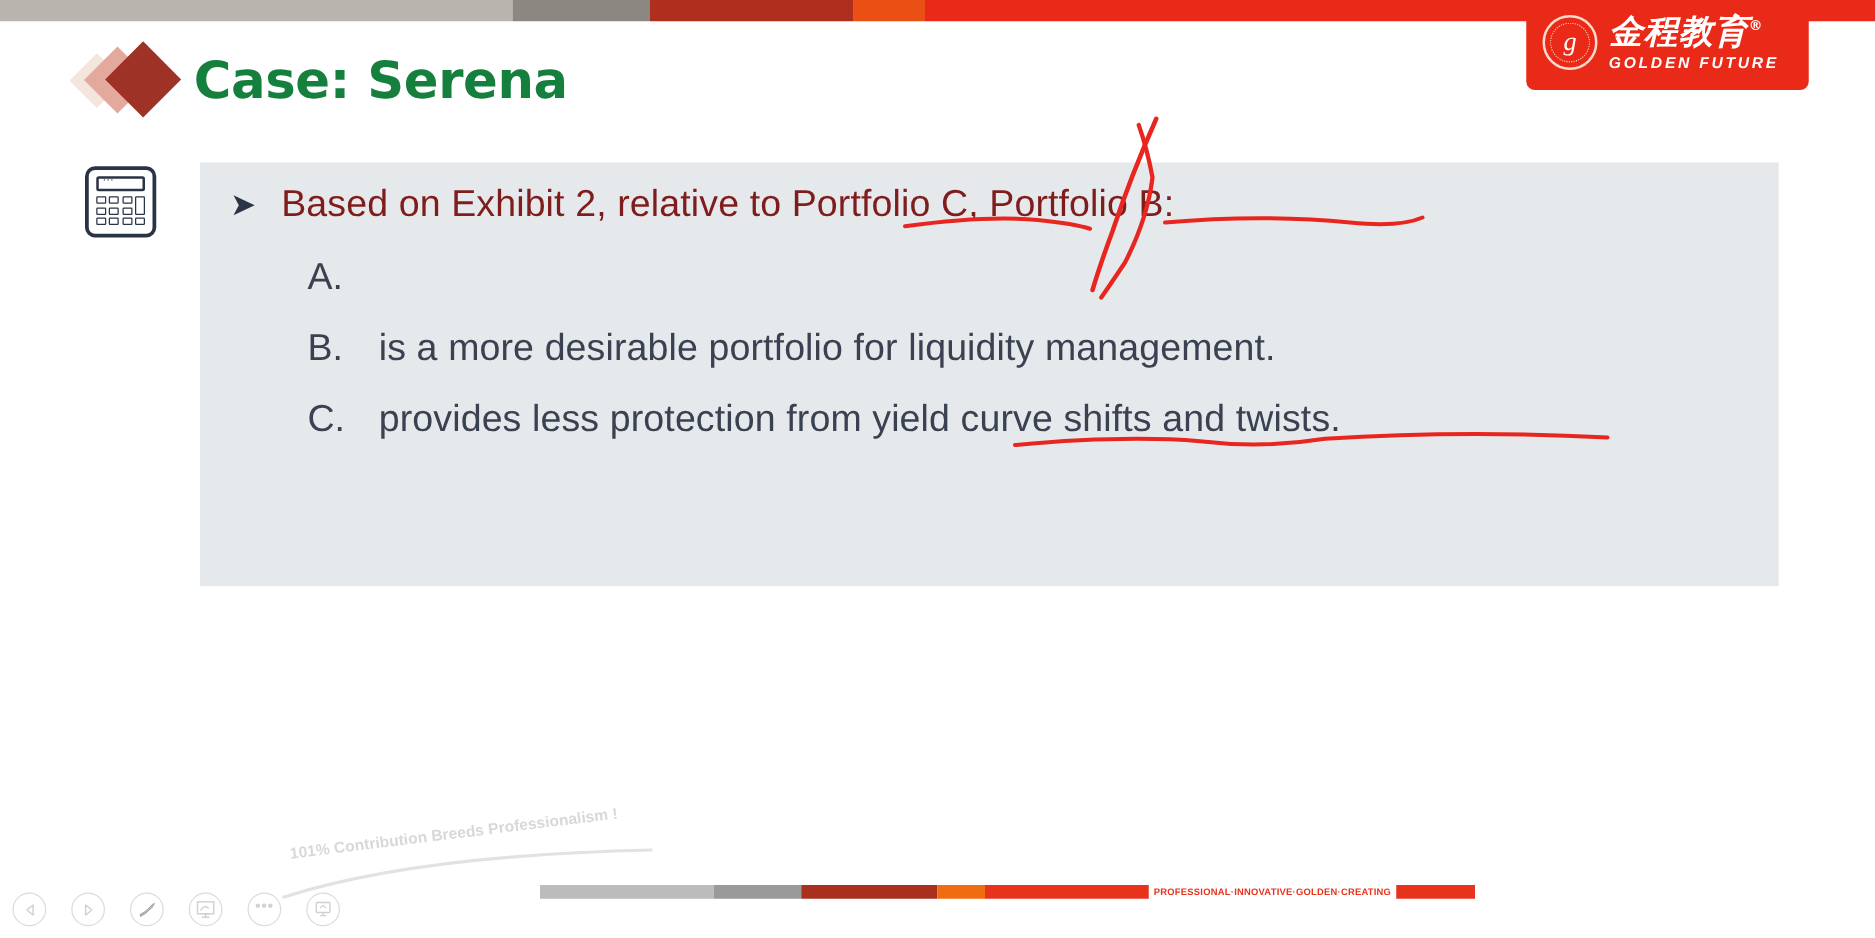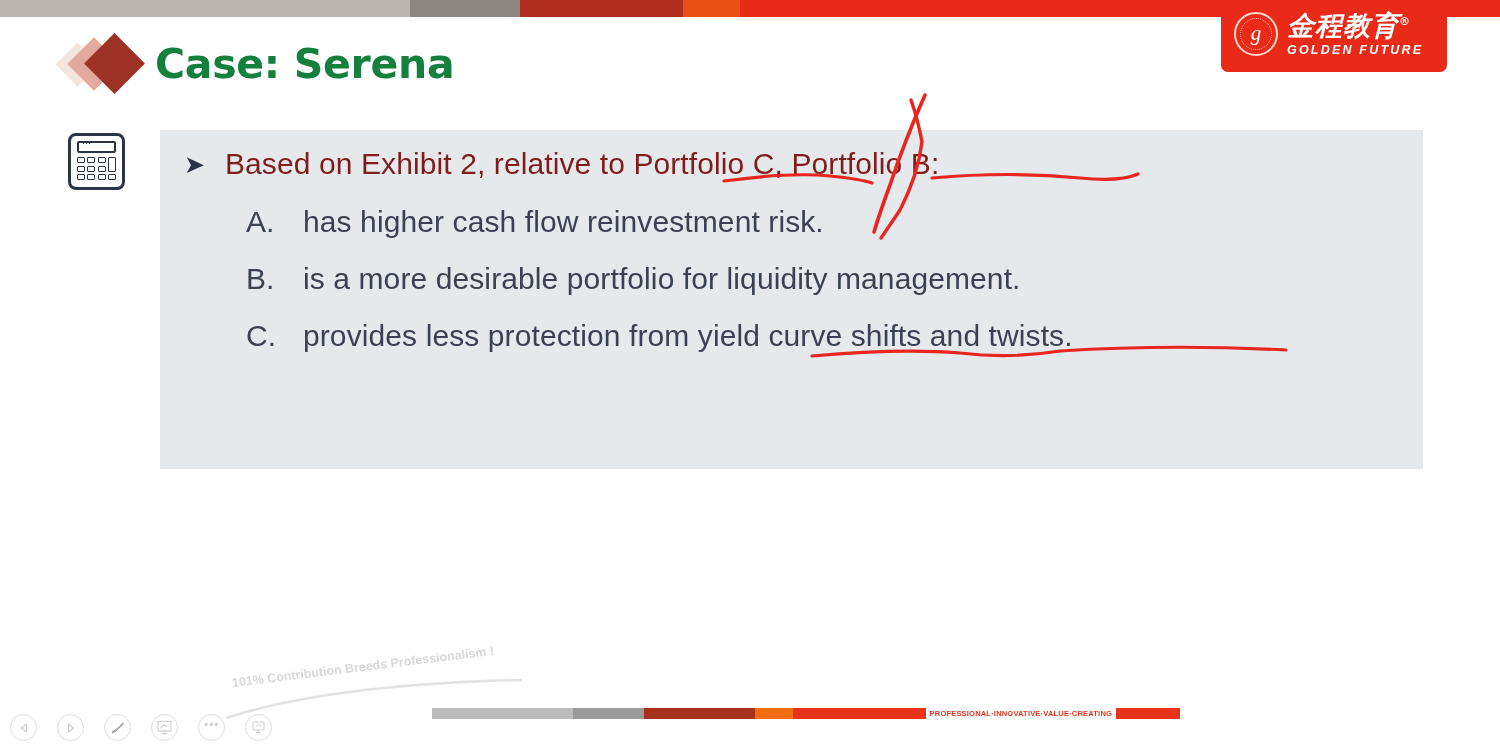--- a/index.html
+++ b/index.html
@@ -161,21 +161,20 @@
   </div>
 
   <div class="contentbox">
     <div class="qline">
       <span class="arrow-bullet">➤</span>
       <span class="qtext">Based on Exhibit 2, relative to Portfolio C, Portfolio B:</span>
     </div>
     <div class="opts">
       <div class="opt">
         <span class="lbl">A.</span>
-        <span class="txt">has higher cash flow reinvestment risk.</span>
       </div>
       <div class="opt">
         <span class="lbl">B.</span>
         <span class="txt">is a more desirable portfolio for liquidity management.</span>
       </div>
       <div class="opt">
         <span class="lbl">C.</span>
         <span class="txt">provides less protection from yield curve shifts and twists.</span>
       </div>
     </div>
@@ -193,21 +192,21 @@
     <path d="M4 40 Q110 6 300 2" stroke="#e2e2e2" stroke-width="2.5" fill="none"></path>
   </svg>
   <div class="watermark">101% Contribution Breeds Professionalism !</div>
 
   <div class="footer" id="footer">
       <div class="fseg" style="width: 141px; background: rgb(188, 188, 188);"></div>
       <div class="fseg" style="width: 71px; background: rgb(154, 154, 154);"></div>
       <div class="fseg" style="width: 111px; background: rgb(168, 48, 31);"></div>
       <div class="fseg" style="width: 38px; background: rgb(239, 108, 16);"></div>
       <div class="fseg" style="width: 133px; background: rgb(232, 51, 28);"></div>
-      <span class="ftext">PROFESSIONAL·INNOVATIVE·VALUE·CREATING</span>
+      <span class="ftext">PROFESSIONAL·INNOVATIVE·GOLDEN·CREATING</span>
       <div class="fseg" style="width: 64px; background: rgb(232, 51, 28);"></div>
     </div>
 
   <div class="toolbar">
     <div class="tbtn">
       <svg width="12" height="12" viewBox="0 0 12 12">
         <path d="M8.5 2 L3.5 6 L8.5 10 Z" fill="none" stroke="#cfcfcf" stroke-width="1.1" stroke-linejoin="round"></path>
       </svg>
     </div>
     <div class="tbtn">

